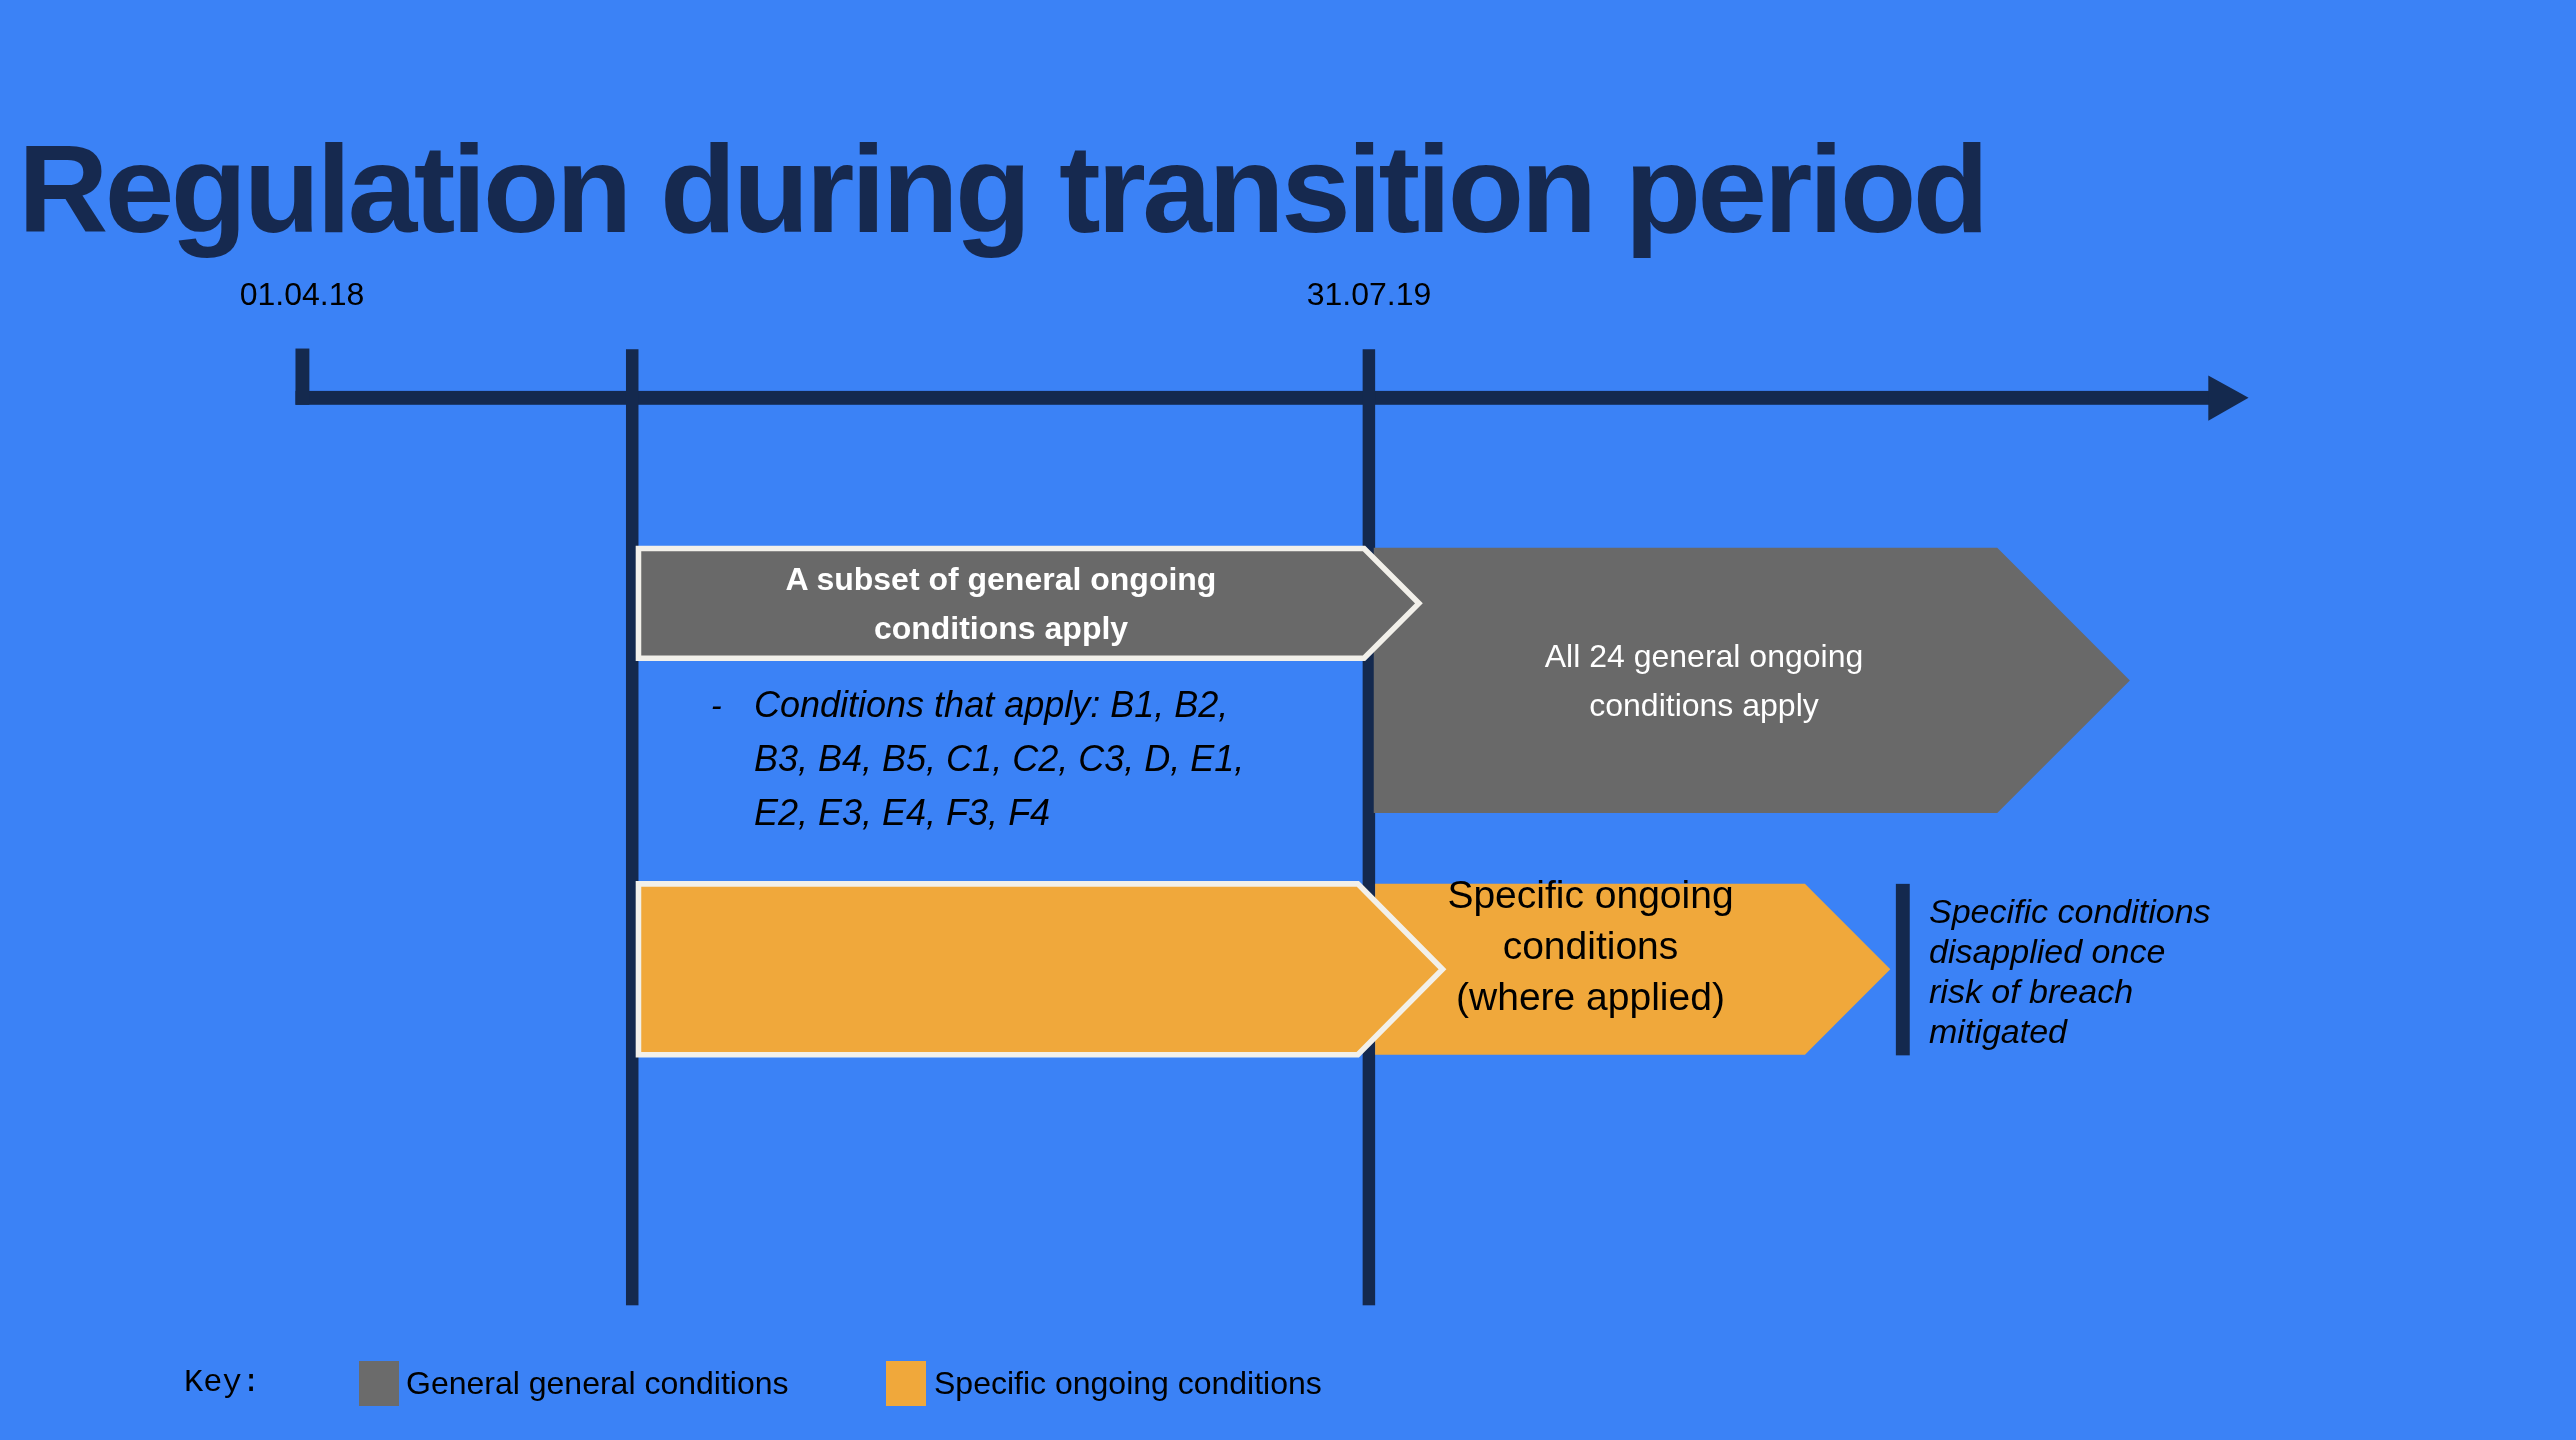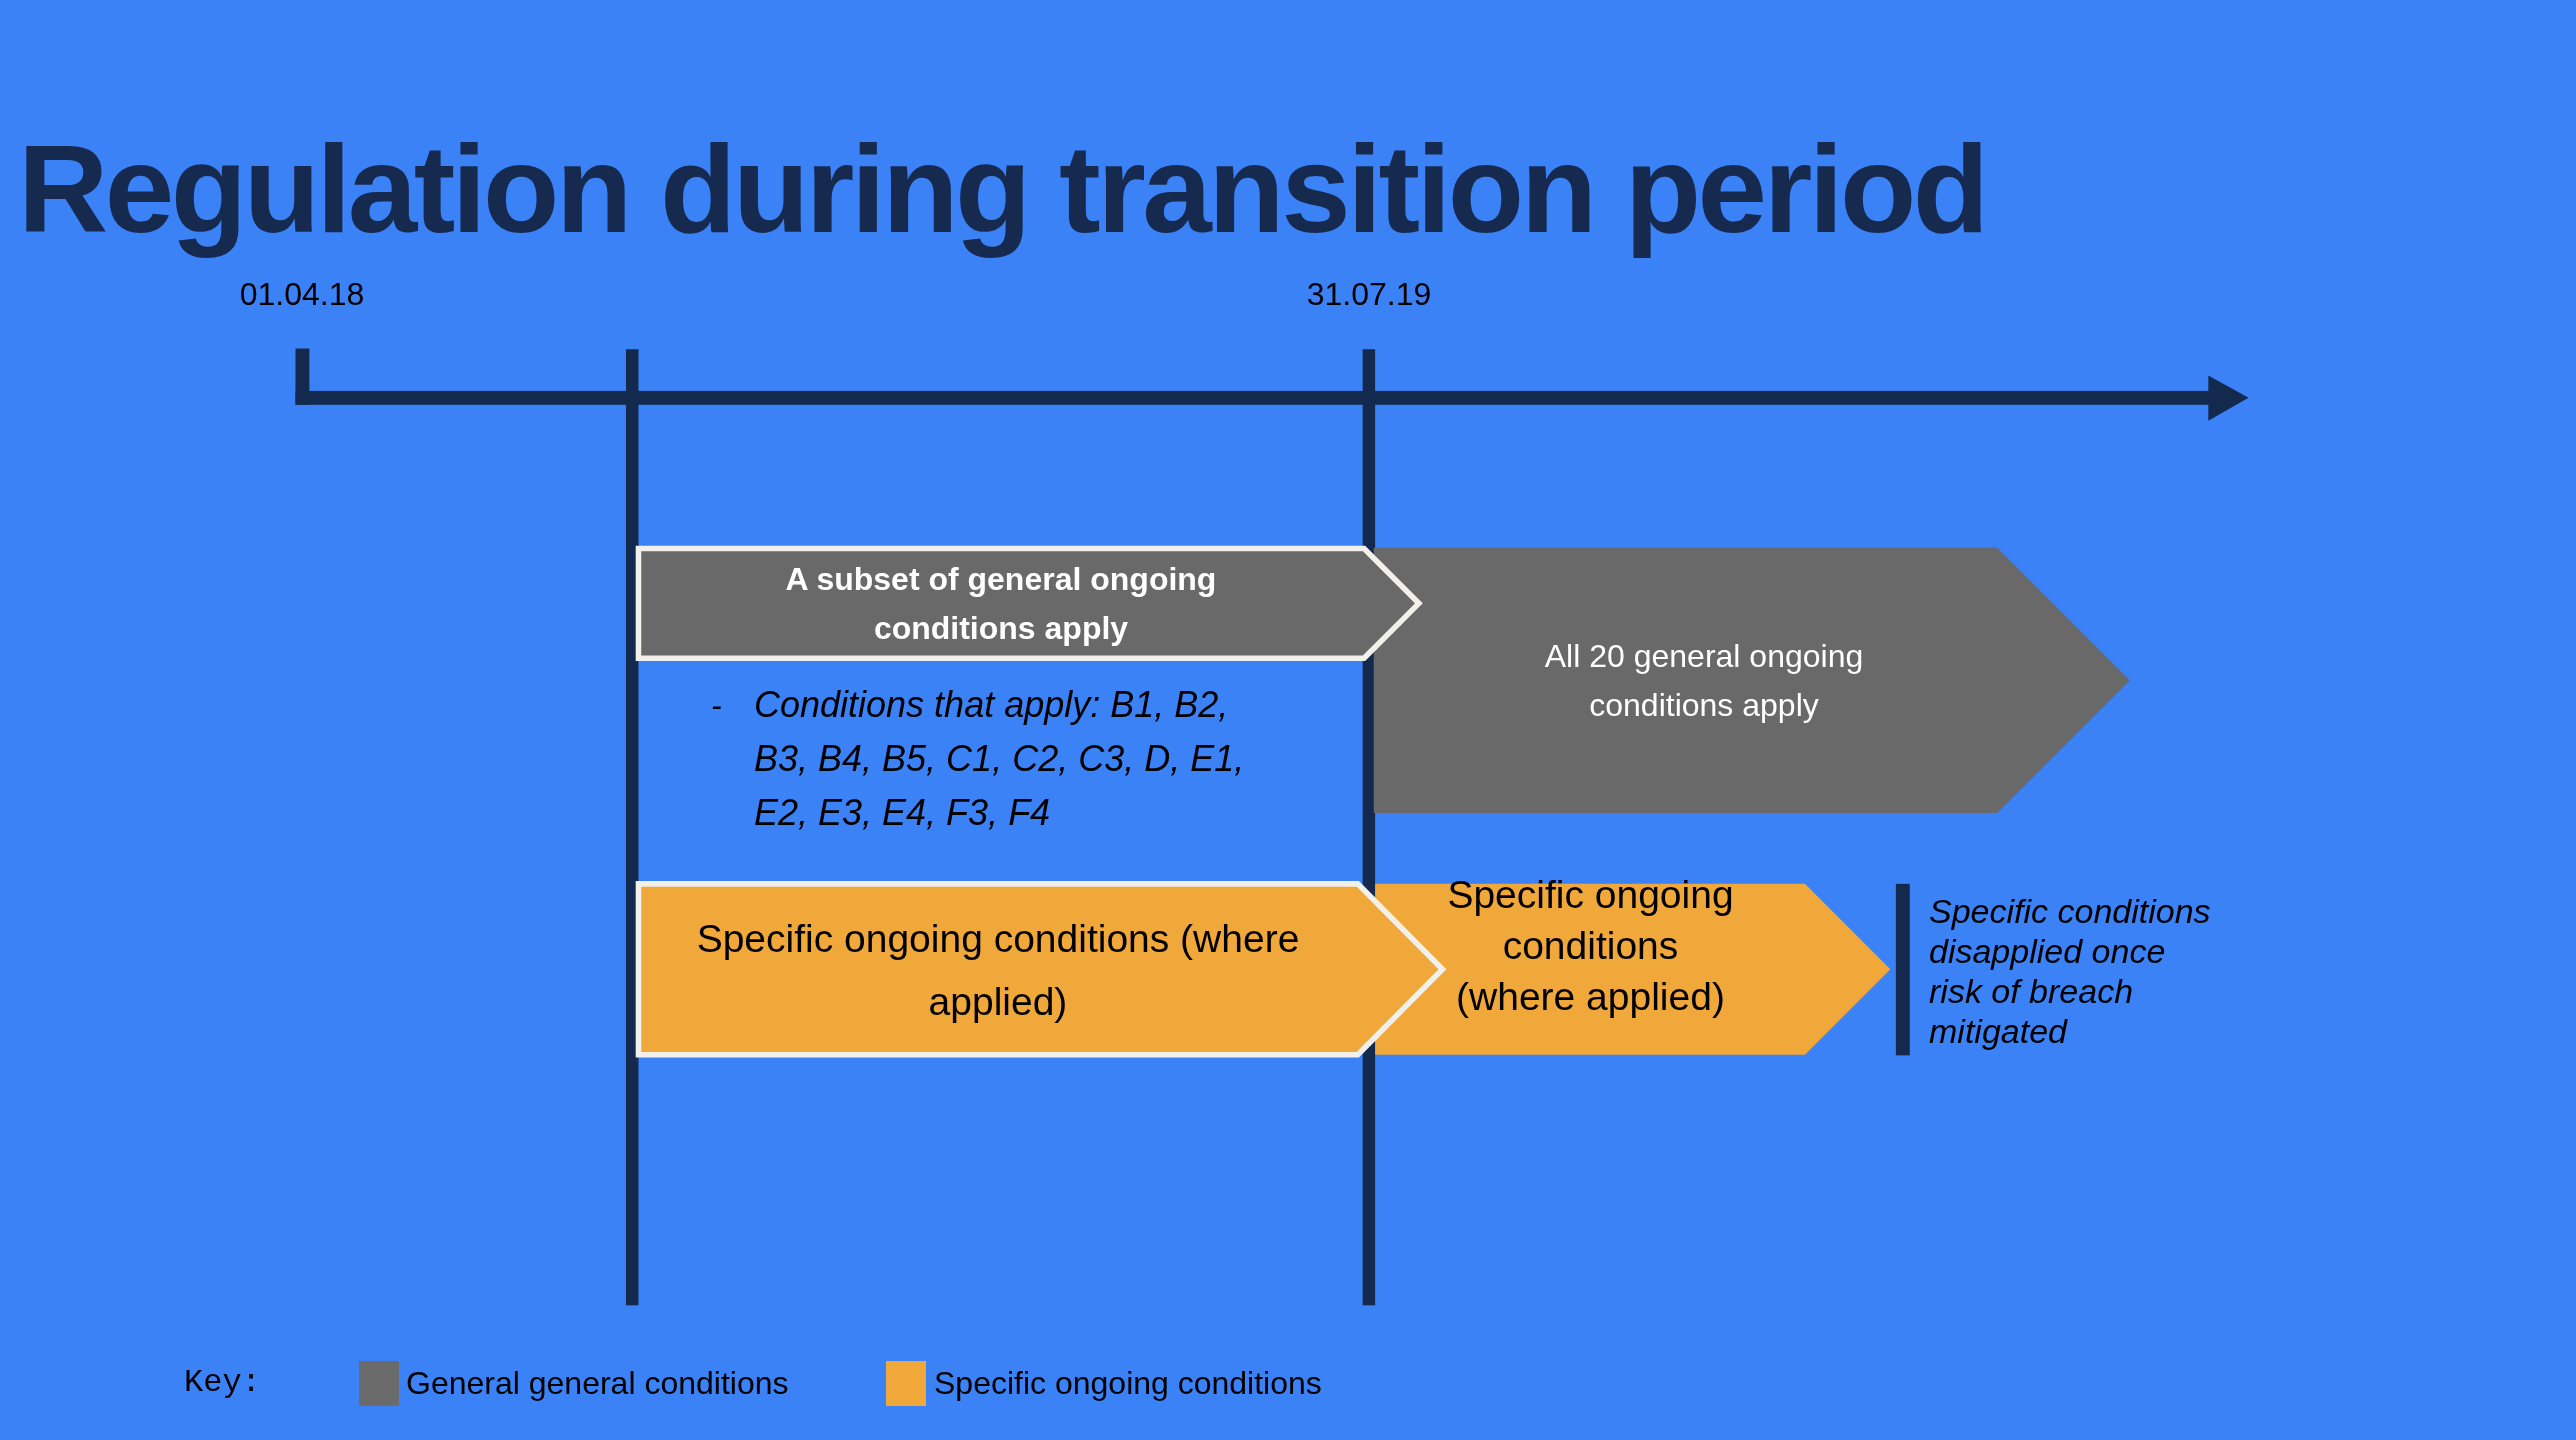--- a/index.html
+++ b/index.html
@@ -98,24 +98,22 @@
     <polygon points="919,1273 1955,1273 2077,1396 1955,1519 919,1519" class="orange-arrow outlined"></polygon>
 
     <rect x="2730" y="1273" width="20" height="247" class="navy-shape"></rect>
   </svg>
 
   <div id="date-start" class="abs tl-label">01.04.18</div>
   <div id="date-mid" class="abs tl-label">31.07.19</div>
 
   <div id="arrow1-text" class="abs arrow-text pre">A subset of general ongoing
 conditions apply</div>
-  <div id="arrow2-text" class="abs arrow-text pre">All 20 general ongoing
+  <div id="arrow2-text" class="abs arrow-text pre">All 24 general ongoing
 conditions apply</div>
-  <div id="arrow3-text" class="abs arrow-text pre">Specific ongoing conditions (where
-applied)</div>
   <div id="arrow4-text" class="abs arrow-text pre">Specific ongoing
 conditions
 (where applied)</div>
 
   <div id="bullet-dash" class="abs">-</div>
   <div id="bullet-text" class="abs pre">Conditions that apply: B1, B2,
 B3, B4, B5, C1, C2, C3, D, E1,
 E2, E3, E4, F3, F4</div>
 
   <div id="side-note" class="abs pre">Specific conditions

